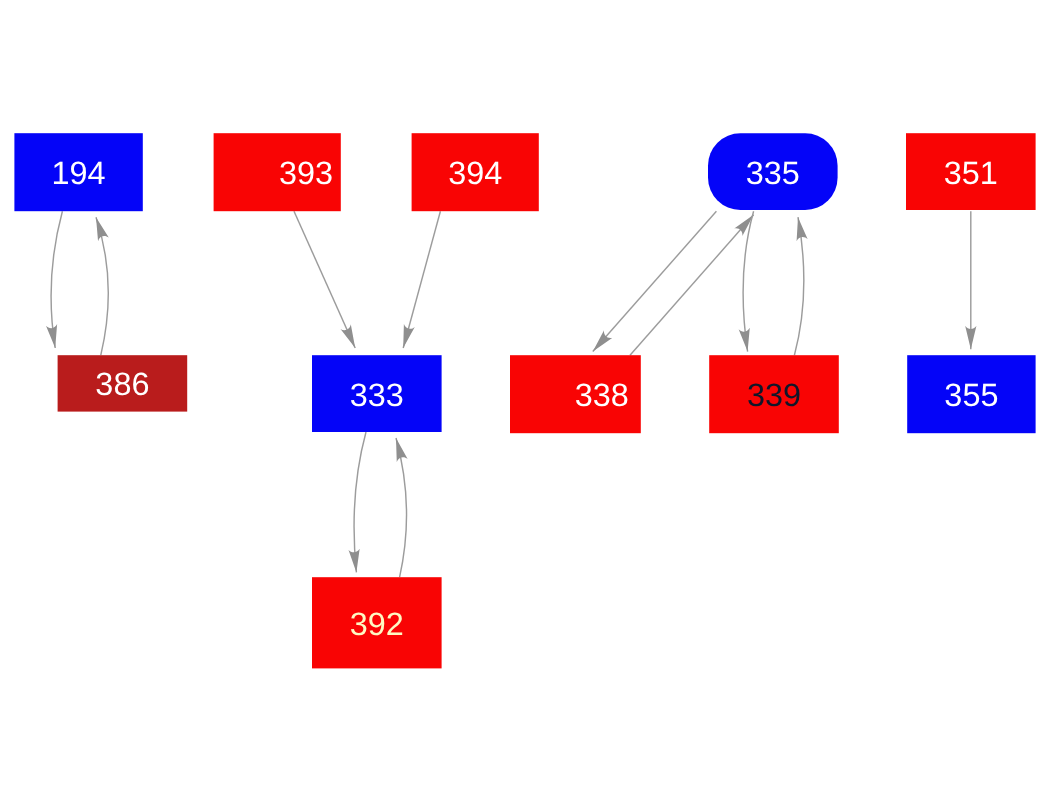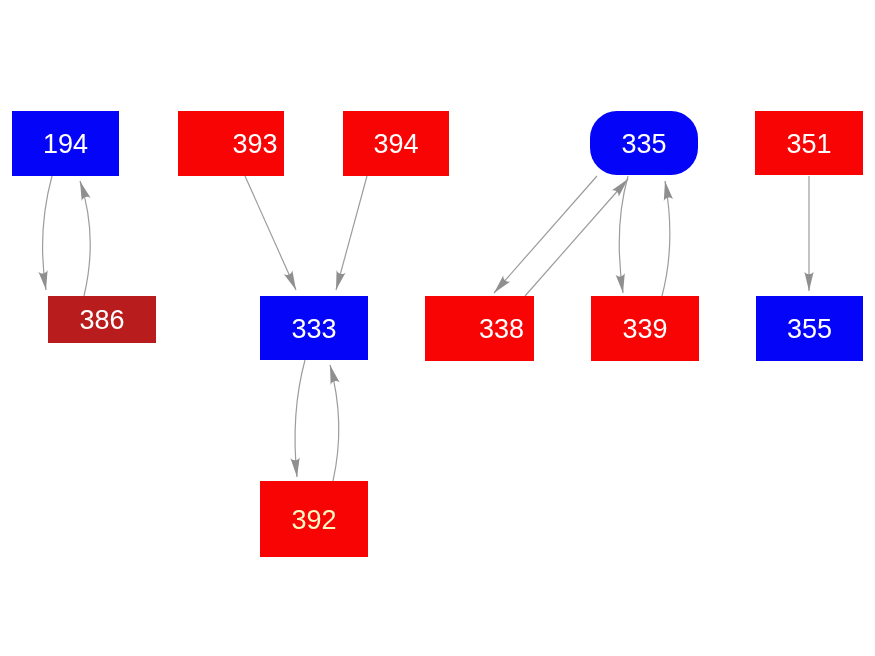--- a/index.html
+++ b/index.html
@@ -64,17 +64,17 @@
   </svg>
   <div>
       <div class="node" style="left: 12px; top: 111px; width: 107px; height: 65px; background: rgb(4, 4, 248); color: rgb(255, 255, 255);">194</div>
       <div class="node" style="left: 12px; top: 296px; width: 108px; height: 47px; background: #b91c1c; color: rgb(255, 255, 255); margin-left: 36px;">386</div>
       <div class="node" style="left: 178px; top: 111px; width: 106px; height: 65px; background: rgb(249, 4, 4); color: rgb(255, 255, 255); padding-left: 48px;">393</div>
       <div class="node" style="left: 343px; top: 111px; width: 106px; height: 65px; background: rgb(249, 4, 4); color: rgb(255, 255, 255);">394</div>
       <div class="node" style="left: 260px; top: 296px; width: 108px; height: 64px; background: rgb(4, 4, 248); color: rgb(255, 255, 255);">333</div>
       <div class="node" style="left: 260px; top: 481px; width: 108px; height: 76px; background: rgb(249, 4, 4); color: #fef9c3;">392</div>
       <div class="node" style="left: 590px; top: 111px; width: 108px; height: 64px; background: rgb(4, 4, 248); color: rgb(255, 255, 255); border-radius: 27px;">335</div>
       <div class="node" style="left: 425px; top: 296px; width: 109px; height: 65px; background: rgb(249, 4, 4); color: rgb(255, 255, 255); padding-left: 44px;">338</div>
-      <div class="node" style="left: 591px; top: 296px; width: 108px; height: 65px; background: rgb(249, 4, 4); color: #ffffff;">339</div>
+      <div class="node" style="left: 591px; top: 296px; width: 108px; height: 65px; background: rgb(249, 4, 4); color: #0f172a;">339</div>
       <div class="node" style="left: 755px; top: 111px; width: 108px; height: 64px; background: rgb(249, 4, 4); color: rgb(255, 255, 255); text-align: center;">351</div>
       <div class="node" style="left: 756px; top: 296px; width: 107px; height: 65px; background: rgb(4, 4, 248); color: rgb(255, 255, 255);">355</div>
     </div>
 </div>
 
 </body></html>

